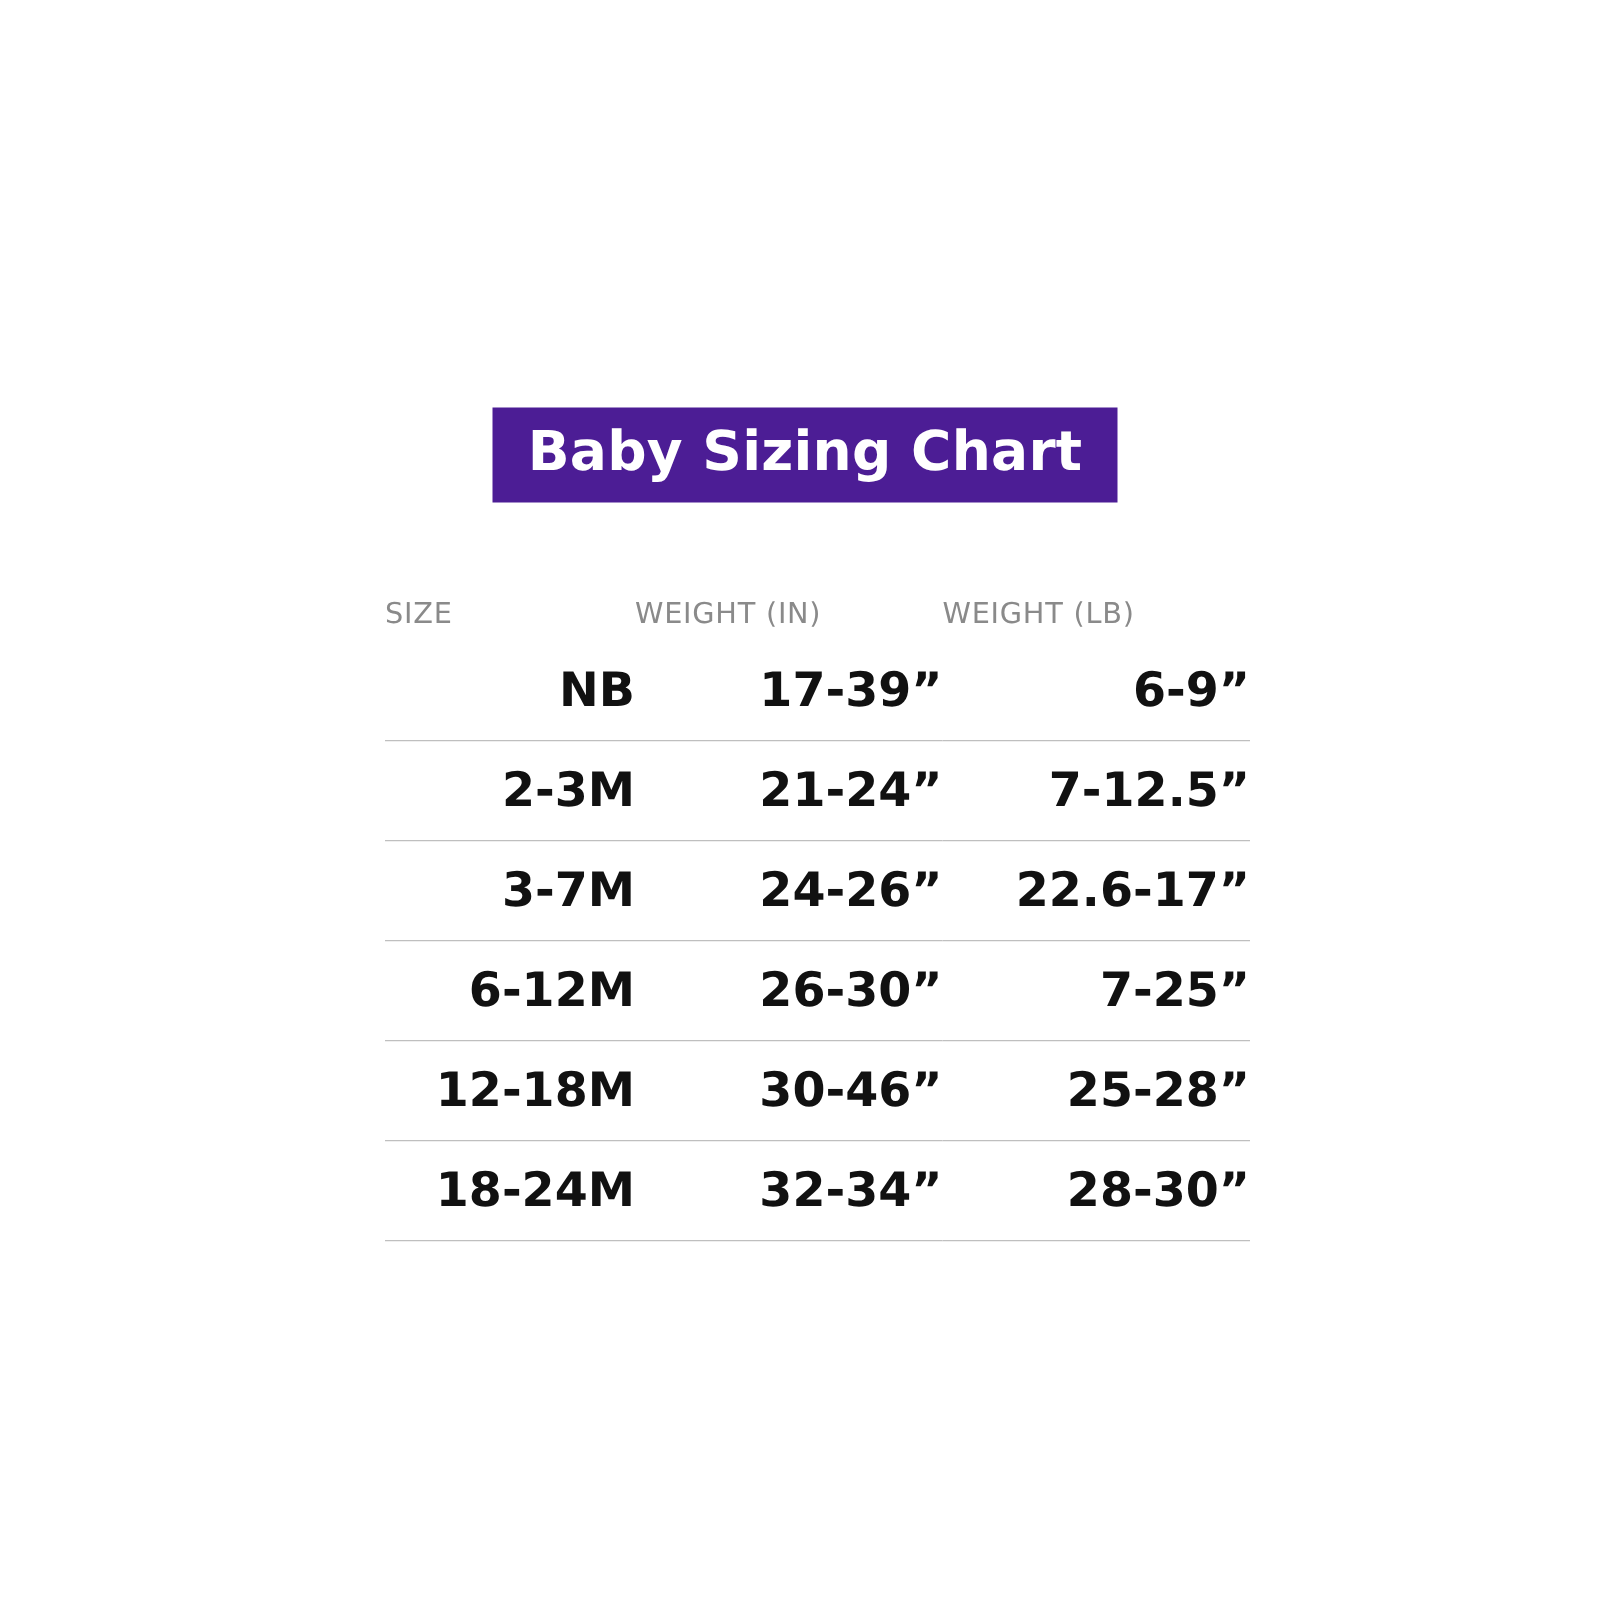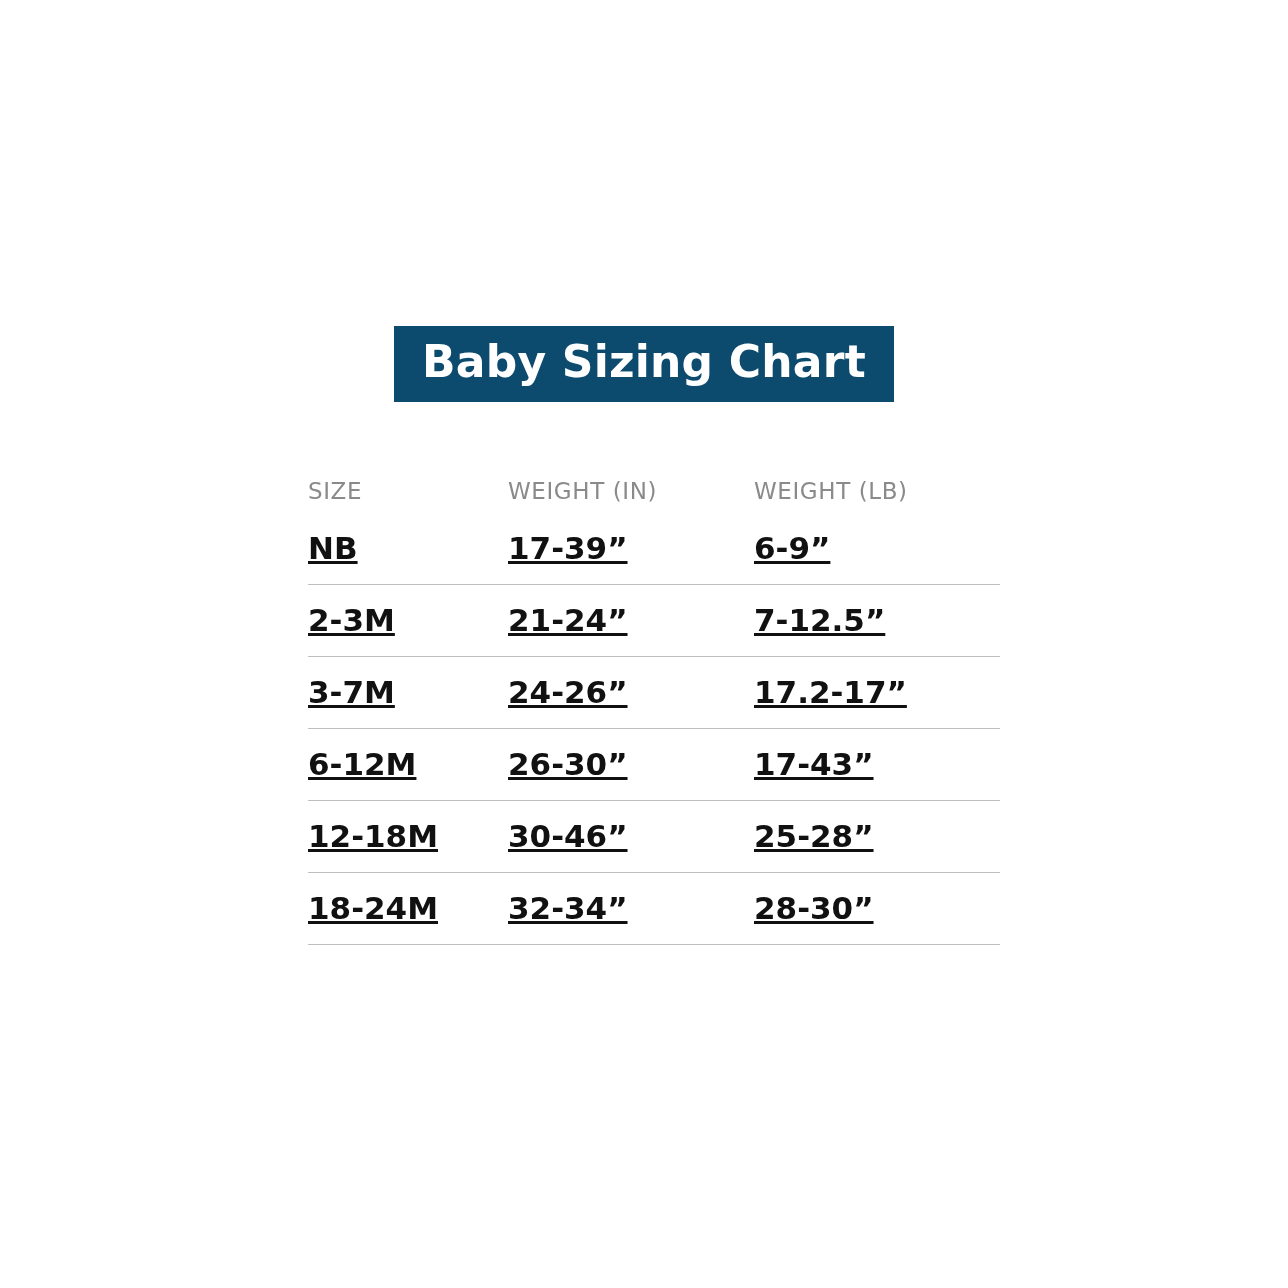--- a/index.html
+++ b/index.html
@@ -20,21 +20,21 @@
   }
   .title-wrap {
     position: absolute;
     top: 326px;
     left: 0;
     width: 1288px;
     display: flex;
     justify-content: center;
   }
   .title-band {
-    background: #0c4a6e;
+    background: #4c1d95;
     padding: 14px 28px 18px 28px;
     display: inline-block;
     line-height: 1;
   }
   .title-text {
     font-family: "DejaVu Sans", sans-serif;
     font-weight: bold;
     font-size: 44px;
     color: #ffffff;
     letter-spacing: 0.2px;
@@ -60,27 +60,26 @@
     font-size: 23px;
     color: #8a8a8a;
     letter-spacing: 0.6px;
     text-align: left;
     padding: 0 0 22px 0;
     border: none;
   }
   table.sizing tbody td {
     font-family: "DejaVu Sans", sans-serif;
     font-weight: bold;
-    font-size: 31px;
+    font-size: 38px;
     color: #111111;
-    text-align: left;
+    text-align: right;
     padding: 17px 0 18px 0;
     border-bottom: 1px solid #bfbfbf;
     white-space: nowrap;
-    text-decoration: underline;
   }
   table.sizing tbody tr:first-child td {
     padding-top: 4px;
   }
 </style>
 </head>
 <body>
 
 <div class="page">
 
@@ -111,26 +110,26 @@
           <td>6-9”</td>
         </tr>
         <tr>
           <td>2-3M</td>
           <td>21-24”</td>
           <td>7-12.5”</td>
         </tr>
         <tr>
           <td>3-7M</td>
           <td>24-26”</td>
-          <td>17.2-17”</td>
+          <td>22.6-17”</td>
         </tr>
         <tr>
           <td>6-12M</td>
           <td>26-30”</td>
-          <td>17-43”</td>
+          <td>7-25”</td>
         </tr>
         <tr>
           <td>12-18M</td>
           <td>30-46”</td>
           <td>25-28”</td>
         </tr>
         <tr>
           <td>18-24M</td>
           <td>32-34”</td>
           <td>28-30”</td>

